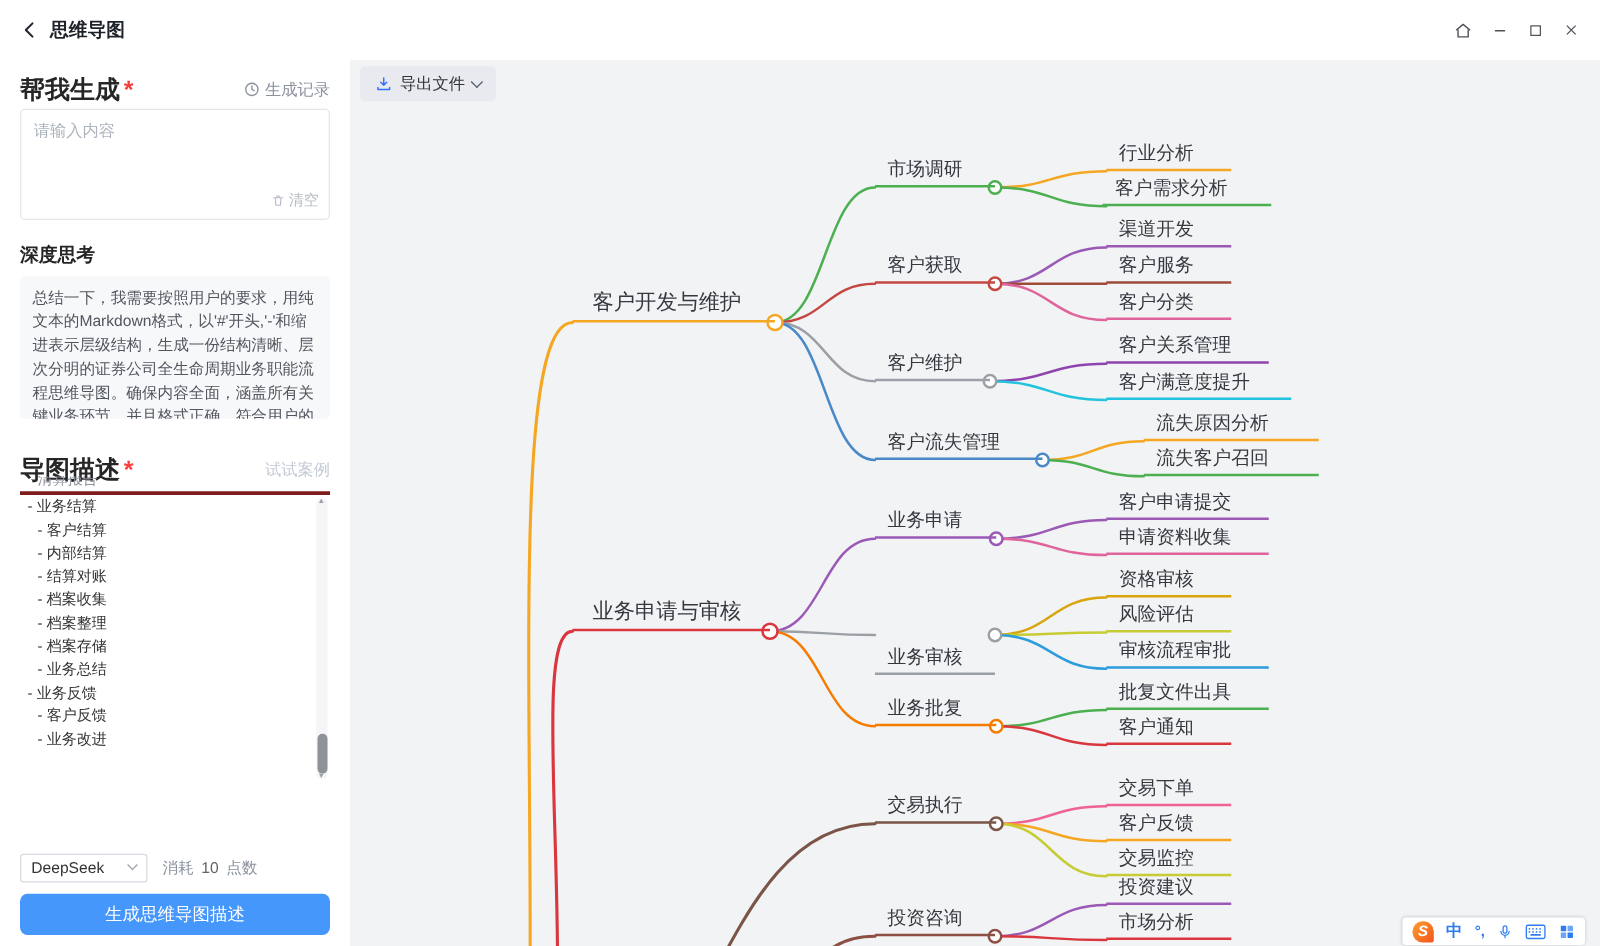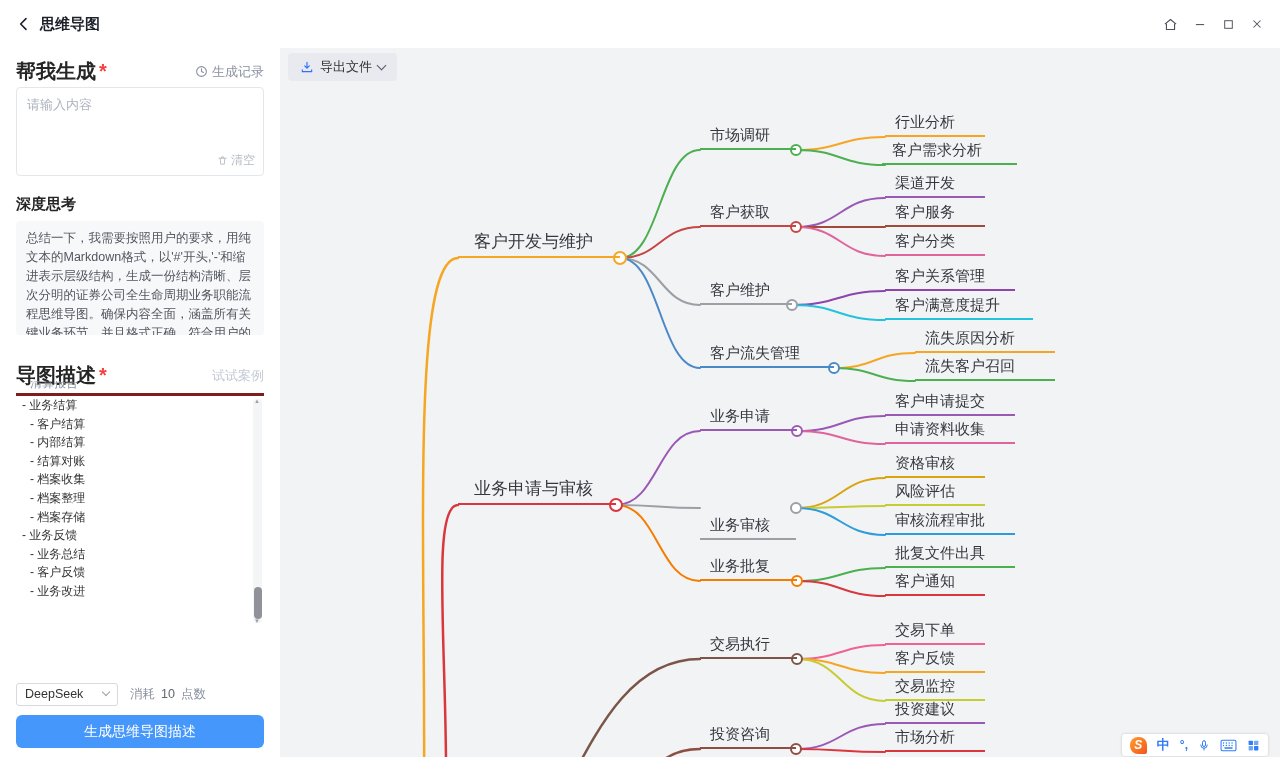--- a/index.html
+++ b/index.html
@@ -245,22 +245,22 @@
 
   <div class="outline-box">
     <div id="outline-list">
         <div class="ol-line ind0">- 业务结算</div>
         <div class="ol-line ind1">- 客户结算</div>
         <div class="ol-line ind1">- 内部结算</div>
         <div class="ol-line ind1">- 结算对账</div>
         <div class="ol-line ind1">- 档案收集</div>
         <div class="ol-line ind1">- 档案整理</div>
         <div class="ol-line ind1">- 档案存储</div>
+        <div class="ol-line ind1">- 业务总结</div>
         <div class="ol-line ind0">- 业务反馈</div>
-        <div class="ol-line ind1">- 业务总结</div>
         <div class="ol-line ind1">- 客户反馈</div>
         <div class="ol-line ind1">- 业务改进</div>
       </div>
     <div class="sb">
       <span class="sb-up">▲</span>
       <div class="sb-thumb"></div>
       <span class="sb-down">▼</span>
     </div>
   </div>
 

